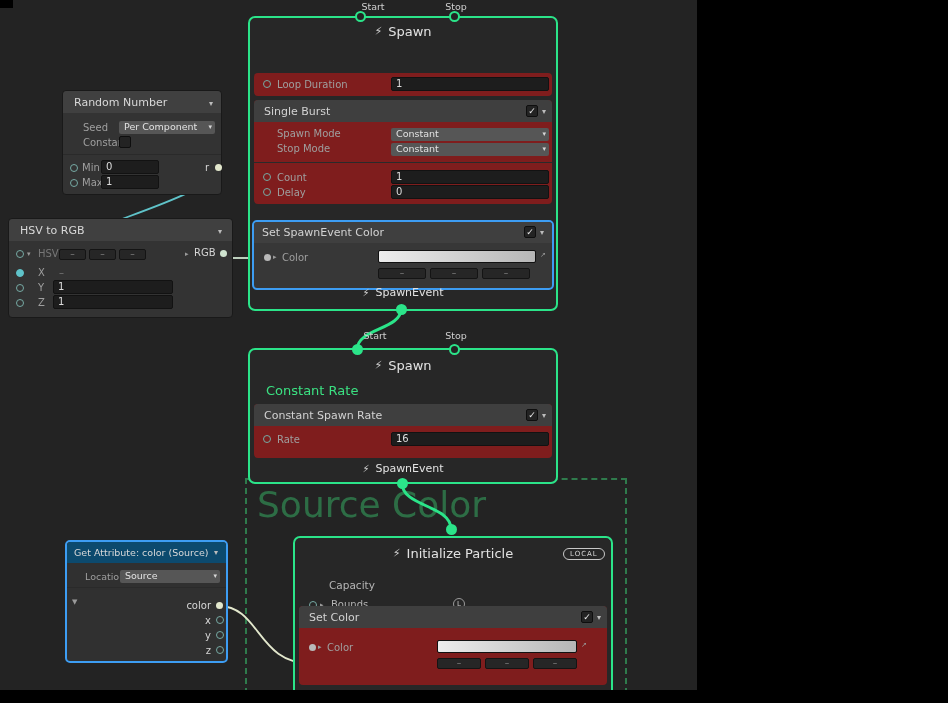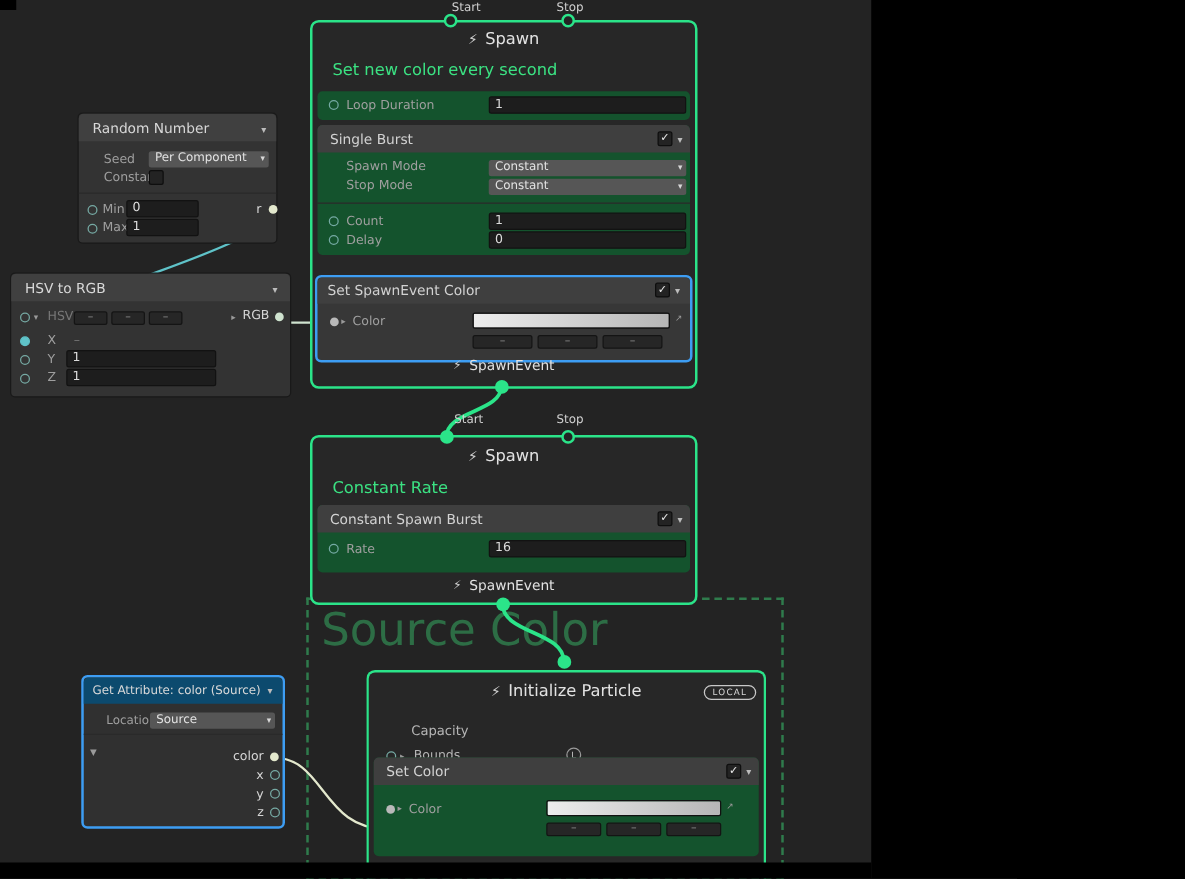--- a/index.html
+++ b/index.html
@@ -6,21 +6,21 @@
   body{background:#000;font-family:"DejaVu Sans","Liberation Sans",sans-serif}
   .canvas{position:relative;width:948px;height:703px;background:#232323;overflow:hidden}
   .black{position:absolute;background:#000}
   .group{position:absolute;border:2px dashed #2f7b4c}
   .group-title{position:absolute;font-size:36px;color:#2f7b4c;opacity:.85;white-space:nowrap}
   .edges{position:absolute;left:0;top:0;pointer-events:none}
   .context{position:absolute;background:#272727;border:2px solid #2be489;border-radius:7px}
   .ctx-title{position:absolute;left:0;right:0;display:flex;justify-content:center;align-items:center;gap:6px;color:#e2e2e2;font-size:13px}
   .bolt{font-size:11px;color:#cfcfcf}
   .note{position:absolute;color:#3be182;font-size:13px}
-  .block{position:absolute;background:#14532d;border-radius:4px}
+  .block{position:absolute;background:#7f1d1d;border-radius:4px}
   .block-head{position:absolute;left:0;top:0;right:0;height:22px;background:#3f3f3f;border-radius:4px 4px 0 0}
   .block-label{position:absolute;left:10px;top:5px;font-size:11px;color:#d2d2d2;white-space:nowrap}
   .sel-block{position:absolute;border:2px solid #3d9df3;border-radius:5px;background:#373737}
   .row-label{position:absolute;font-size:10px;color:#9f9f9f;white-space:nowrap}
   .out-label{position:absolute;font-size:10px;color:#d5d5d5;white-space:nowrap}
   .field{position:absolute;height:14px;background:#1d1d1d;border:1px solid #121212;border-radius:2px;color:#dcdcdc;font-size:10px;line-height:12px;padding:0 4px}
   .dd{position:absolute;height:13px;background:#565656;border-radius:2px;color:#e2e2e2;font-size:9.5px;line-height:12px;padding:0 12px 0 5px;overflow:hidden;white-space:nowrap}
   .dd-arrow{position:absolute;right:3px;top:0;font-size:7px;color:#d8d8d8;line-height:13px}
   .chk{position:absolute;width:12px;height:12px;background:#232323;border:1px solid #0e0e0e;border-radius:2px;color:#e8e8e8;font-size:9px;line-height:11px;text-align:center}
   .chev{position:absolute;font-size:8px;color:#bcbcbc}
@@ -107,21 +107,20 @@
     <span class="ring" style="left:7px;top:80px"></span>
     <span class="row-label" style="left:29px;top:78px">Z</span>
     <div class="field" style="left:44px;top:76px;width:120px">1</div>
   </div>
 
   <div class="context" style="left:248px;top:16px;width:310px;height:295px">
     <div class="ctx-title" style="top:6px">
       <span class="bolt">⚡</span>
       <span>Spawn</span>
     </div>
-    <div class="note" style="left:16px;top:31px">Set new color every second</div>
 
     <div class="block" style="left:4px;top:55px;width:298px;height:23px">
       <span class="ring" style="left:9px;top:7px"></span>
       <span class="row-label" style="left:23px;top:6px">Loop Duration</span>
       <div class="field" style="left:137px;top:4px;width:158px">1</div>
     </div>
 
     <div class="block" style="left:4px;top:82px;width:298px;height:104px">
       <div class="block-head">
         <span class="block-label">Single Burst</span>
@@ -170,21 +169,21 @@
   </div>
 
   <div class="context" style="left:248px;top:348px;width:310px;height:136px">
     <div class="ctx-title" style="top:8px">
       <span class="bolt">⚡</span>
       <span>Spawn</span>
     </div>
     <div class="note" style="left:16px;top:33px">Constant Rate</div>
     <div class="block" style="left:4px;top:54px;width:298px;height:54px">
       <div class="block-head">
-        <span class="block-label">Constant Spawn Burst</span>
+        <span class="block-label">Constant Spawn Rate</span>
         <span class="chk" style="left:272px;top:5px">✓</span>
         <span class="chev" style="left:288px;top:7px">▾</span>
       </div>
       <span class="ring" style="left:9px;top:31px"></span>
       <span class="row-label" style="left:23px;top:30px">Rate</span>
       <div class="field" style="left:137px;top:28px;width:158px">16</div>
     </div>
     <div class="ctx-title" style="top:112px;font-size:11px">
       <span class="bolt" style="font-size:10px">⚡</span>
       <span>SpawnEvent</span>

